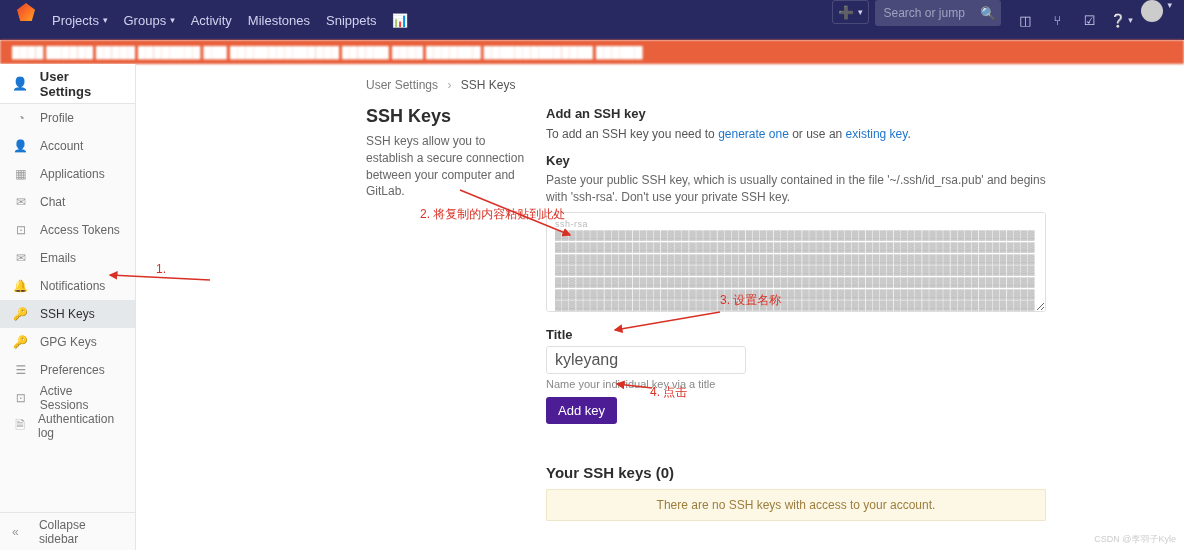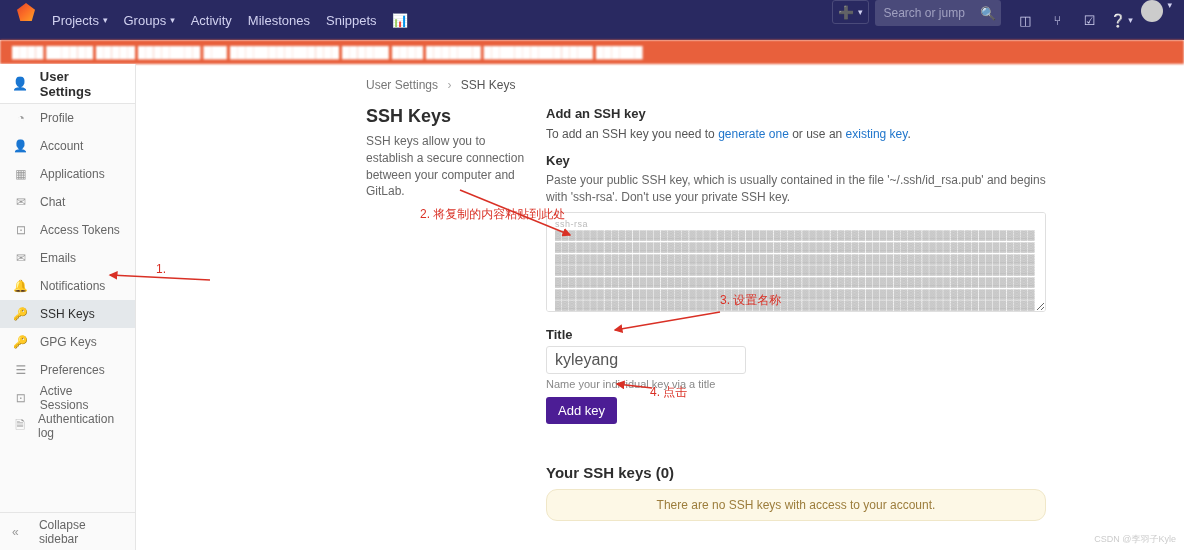--- a/index.html
+++ b/index.html
@@ -40,21 +40,21 @@
 .help-text{font-size:12px;color:#555;margin-bottom:6px}
 .help-text a{color:#1f75cb;text-decoration:none}
 .label{font-size:13px;font-weight:700;color:#2e2e2e;margin-top:12px;margin-bottom:4px;display:block}
 .sub{font-size:12px;color:#666;line-height:1.4;margin-bottom:6px}
 textarea{width:100%;height:100px;border:1px solid #dfdfdf;border-radius:3px;padding:6px 8px;font-size:12px;color:#555;resize:vertical;background:#fff;font-family:inherit}
 textarea.blur-content{color:#bbb;letter-spacing:0.5px;font-size:9px;line-height:1.3}
 input[type=text]{width:200px;height:28px;border:1px solid #dfdfdf;border-radius:3px;padding:0 8px;font-size:16px;color:#555}
 .hint{font-size:11px;color:#888;margin-top:4px}
 .btn-green{display:inline-block;background:#4c1d95;color:#fff;border:none;border-radius:3px;padding:6px 12px;font-size:13px;cursor:pointer;margin-top:7px}
 .your-keys-h{font-size:15px;font-weight:700;margin-top:40px;margin-bottom:8px}
-.empty-box{border:1px solid #f0e7c8;background:#fdf8e6;border-radius:11px;padding:8px;text-align:center;font-size:12px;color:#9c7d3c}
+.empty-box{border:1px solid #f0e7c8;background:#fdf8e6;border-radius:1px;padding:8px;text-align:center;font-size:12px;color:#9c7d3c}
 
 .ann{position:absolute;color:#d93025;font-size:12px;z-index:50;pointer-events:none}
 .arrow-svg{position:absolute;z-index:49;pointer-events:none}
 input::placeholder{color:#a0a0c0}
 .watermark{position:absolute;right:8px;bottom:4px;font-size:9px;color:#ccc}
 </style>
 </head>
 <body>
 
 <div class="topnav">

